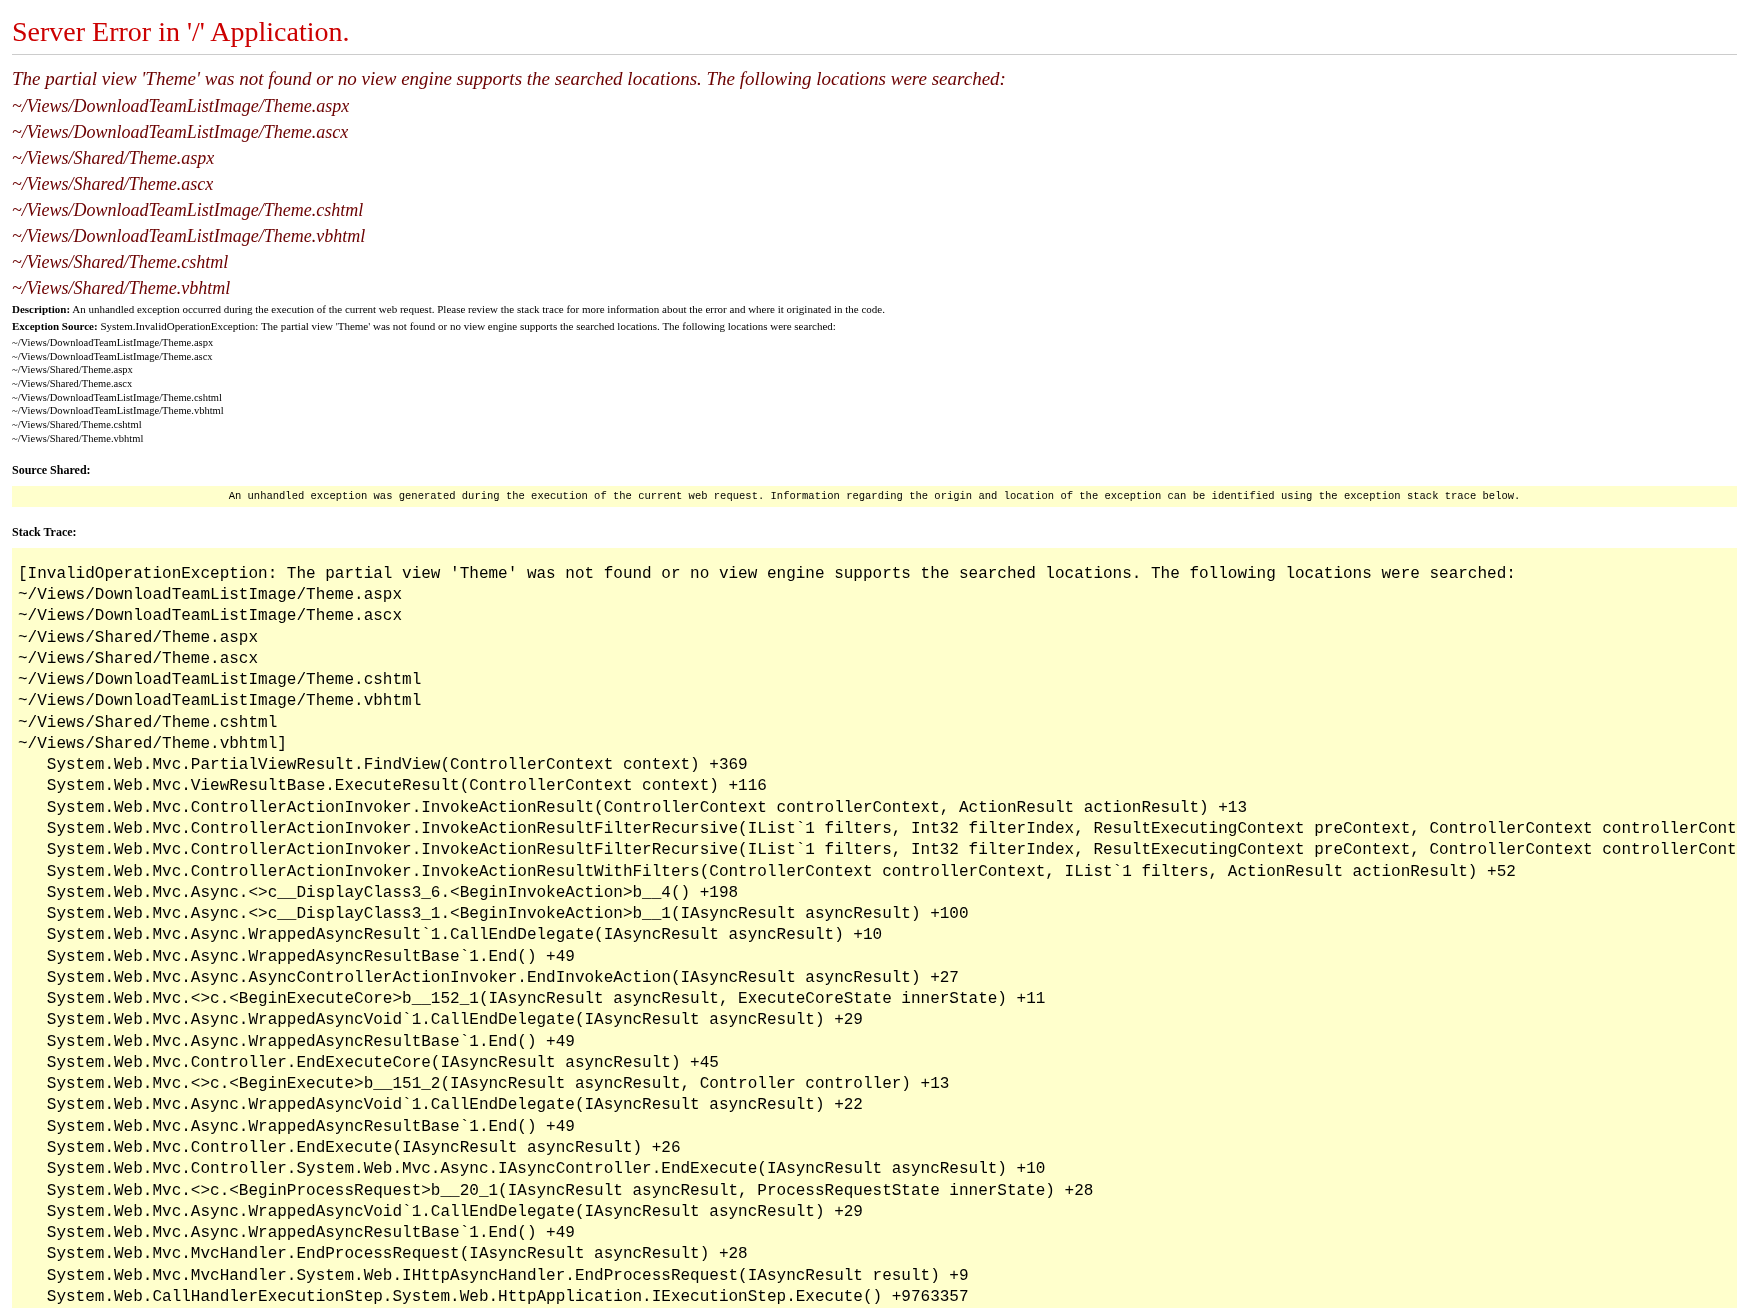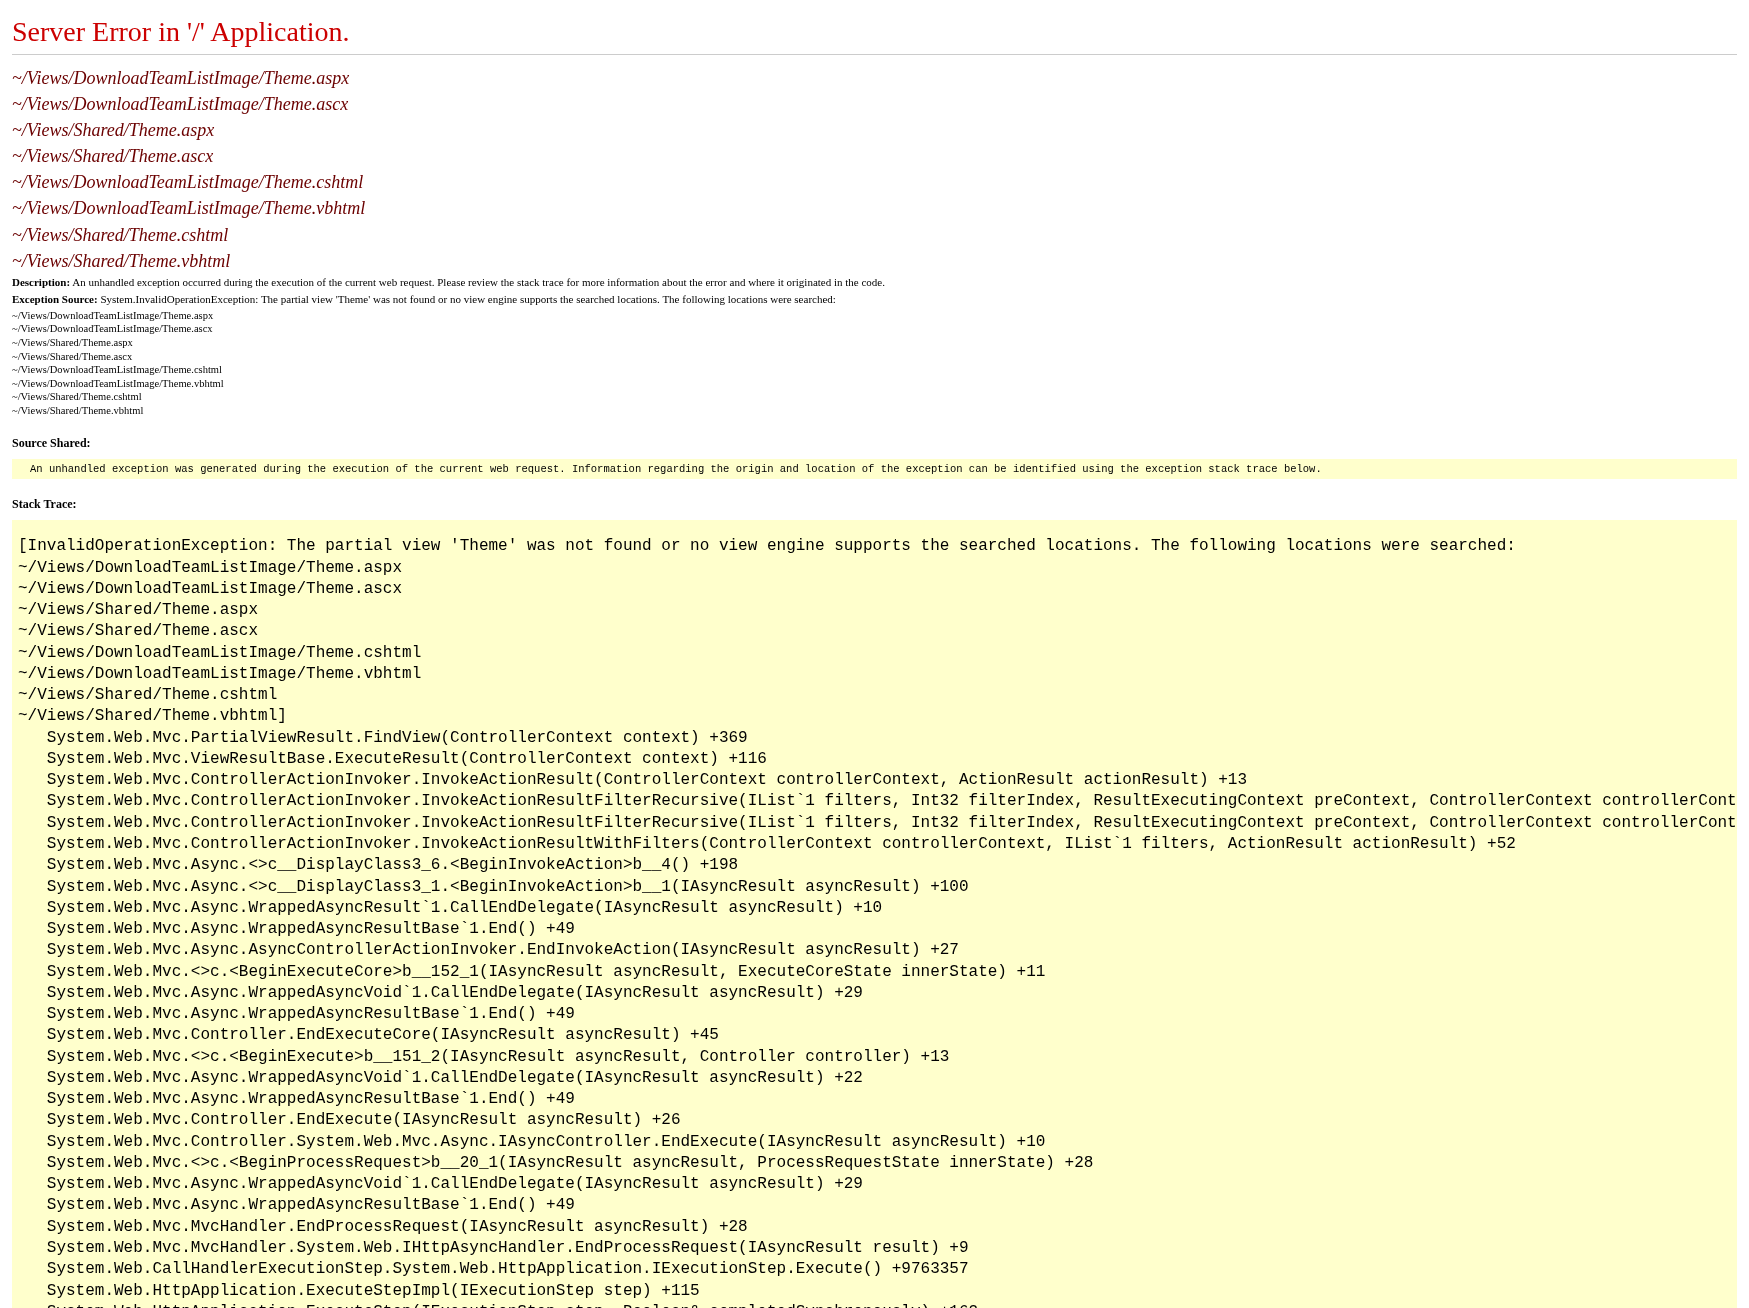--- a/index.html
+++ b/index.html
@@ -72,20 +72,21 @@
     line-height: 1.0;
     padding: 4px 6px;
     white-space: pre;
     overflow-x: hidden;
     margin: 0;
   }
   .source-error {
     font-size: 10.5px;
     padding: 5px 18px;
     letter-spacing: 0px;
+    text-align: center;
   }
   .stack-block {
     padding: 16px 6px 16px 6px;
     font-size: 16px;
     line-height: 1.33;
   }
   .footer-rule {
     border: none;
     border-top: 1px solid #cccccc;
     margin: 16px 0 6px 0;
@@ -95,20 +96,21 @@
   }
   .version-info b { font-weight: bold; text-align: right; }
 </style>
 </head>
 <body>
 
 <h1 class="error-title">Server Error in '/' Application.</h1>
 <hr class="rule">
 
 <h2 class="error-summary">
+  <span>The partial view 'Theme' was not found or no view engine supports the searched locations. The following locations were searched:</span>
   <span class="loc-line">~/Views/DownloadTeamListImage/Theme.aspx</span>
   <span class="loc-line">~/Views/DownloadTeamListImage/Theme.ascx</span>
   <span class="loc-line">~/Views/Shared/Theme.aspx</span>
   <span class="loc-line">~/Views/Shared/Theme.ascx</span>
   <span class="loc-line">~/Views/DownloadTeamListImage/Theme.cshtml</span>
   <span class="loc-line">~/Views/DownloadTeamListImage/Theme.vbhtml</span>
   <span class="loc-line">~/Views/Shared/Theme.cshtml</span>
   <span class="loc-line">~/Views/Shared/Theme.vbhtml</span>
 </h2>
 

